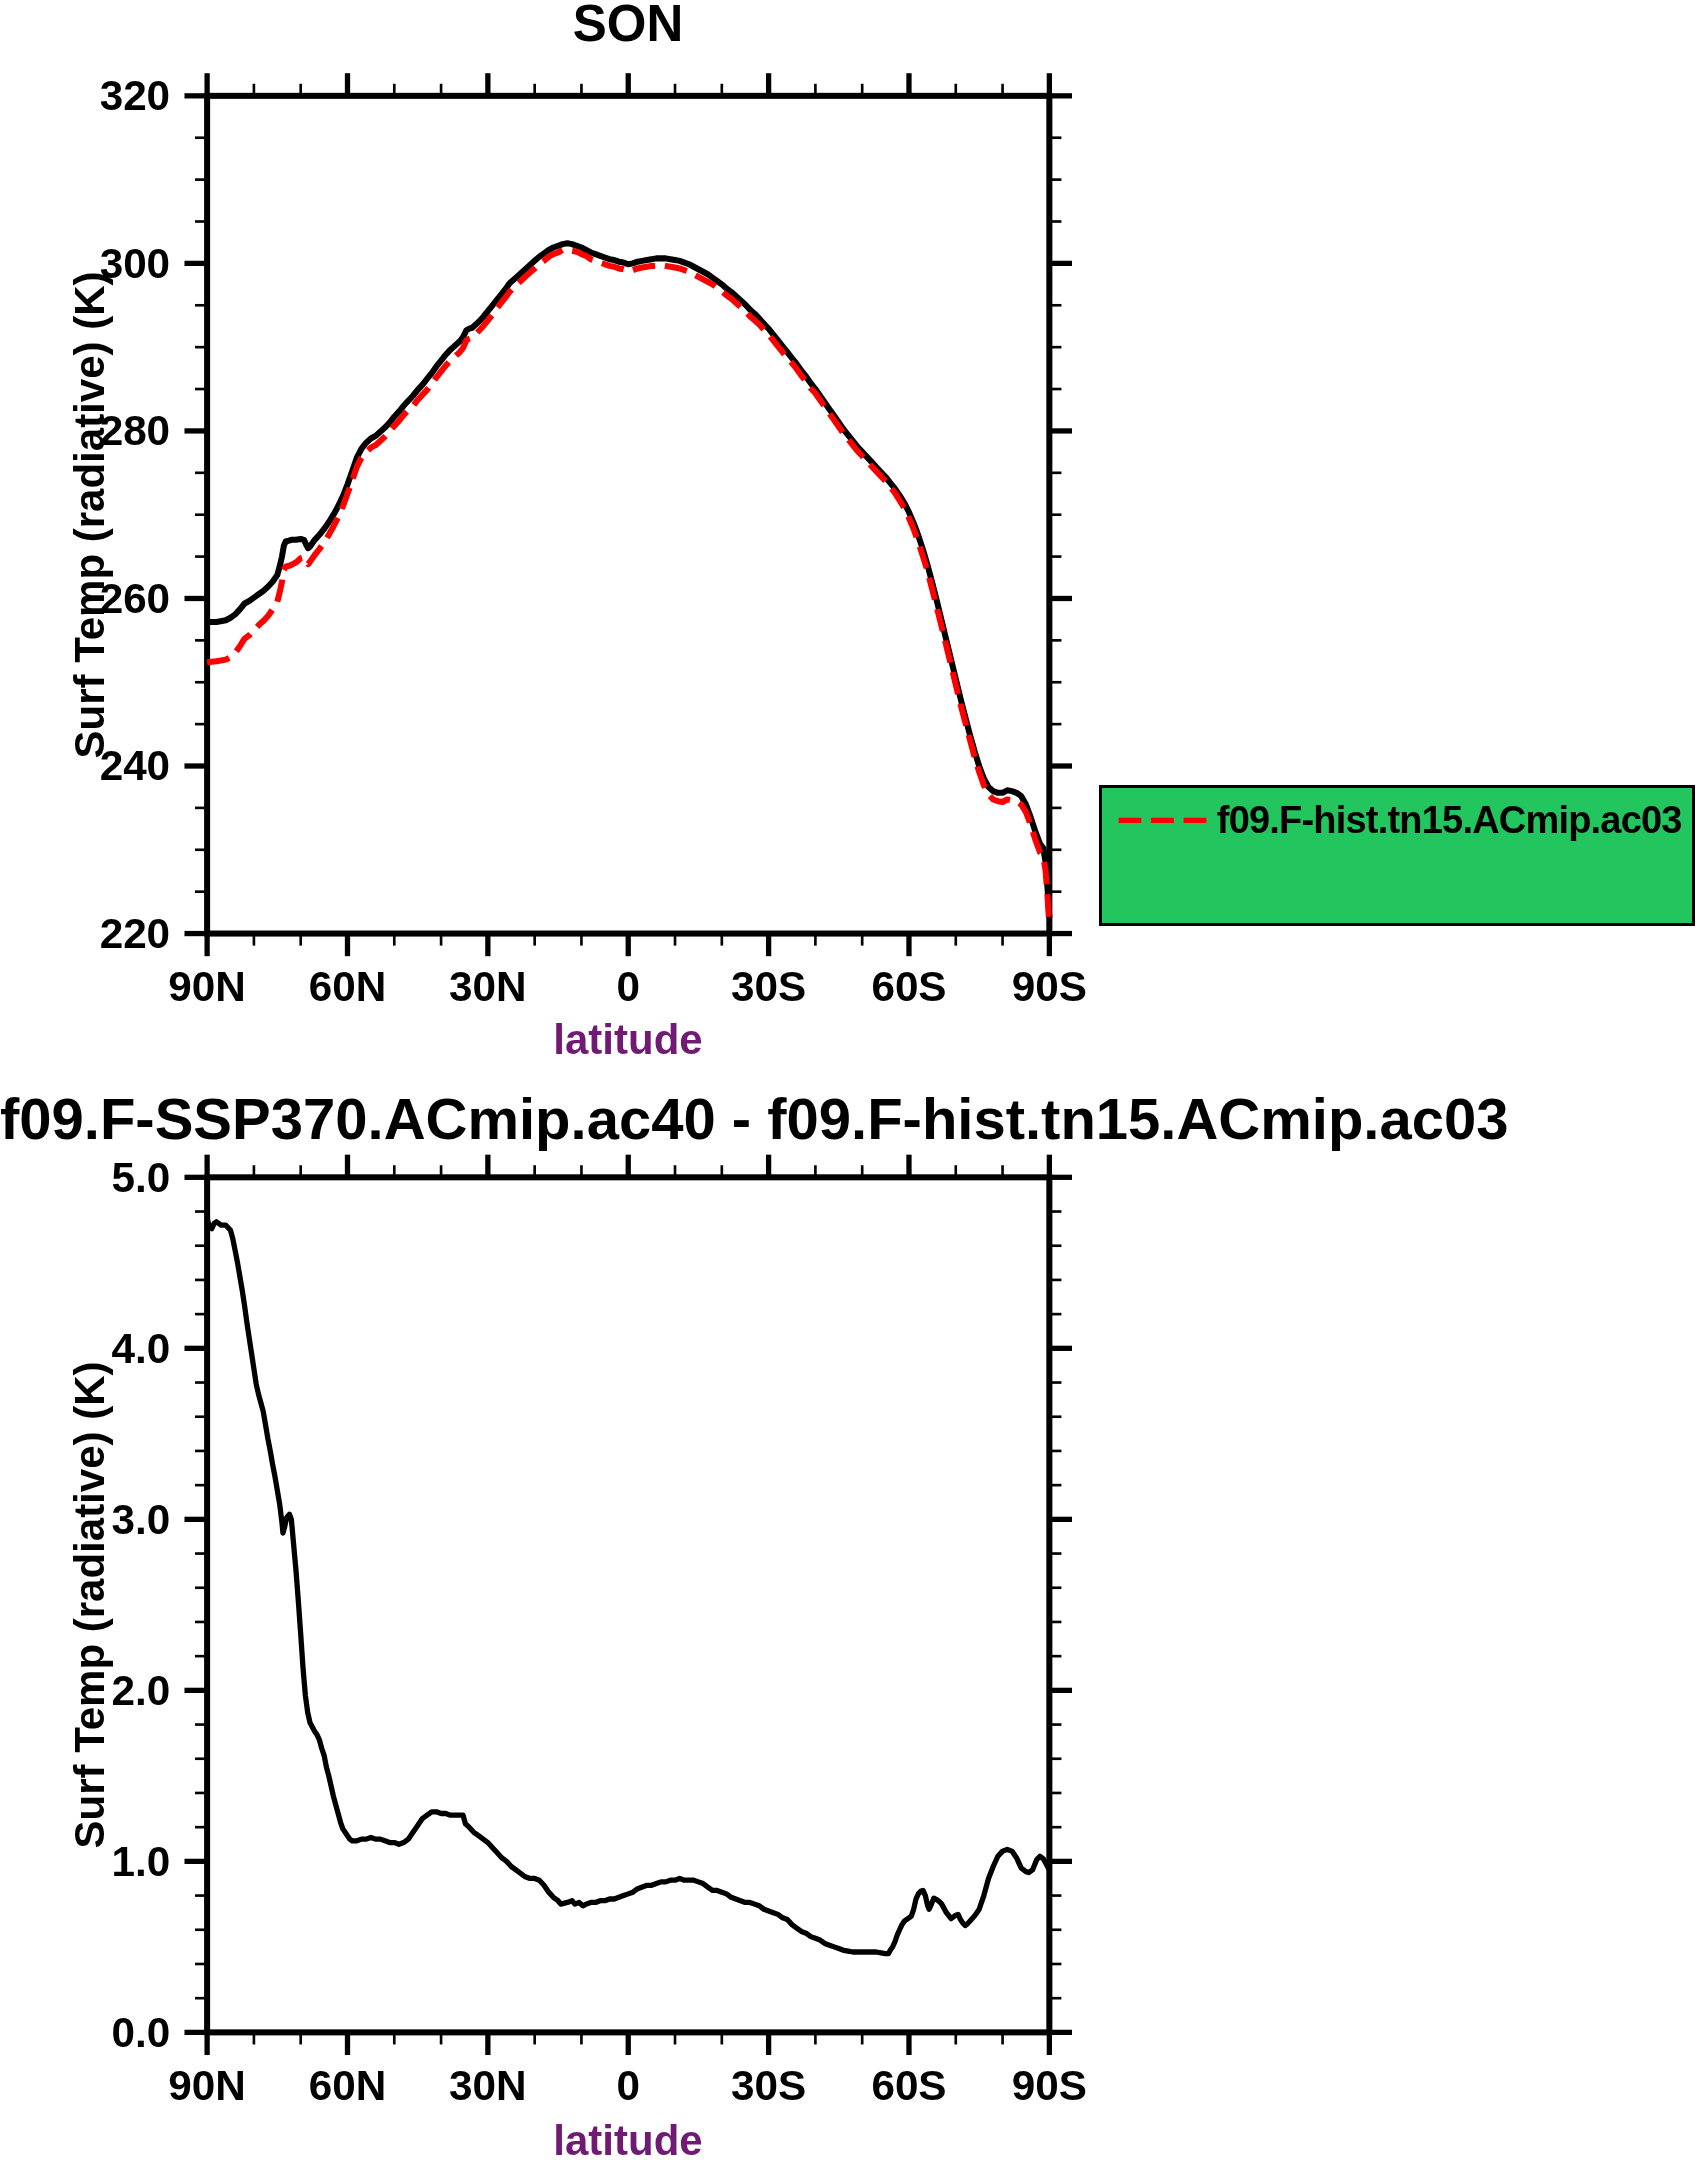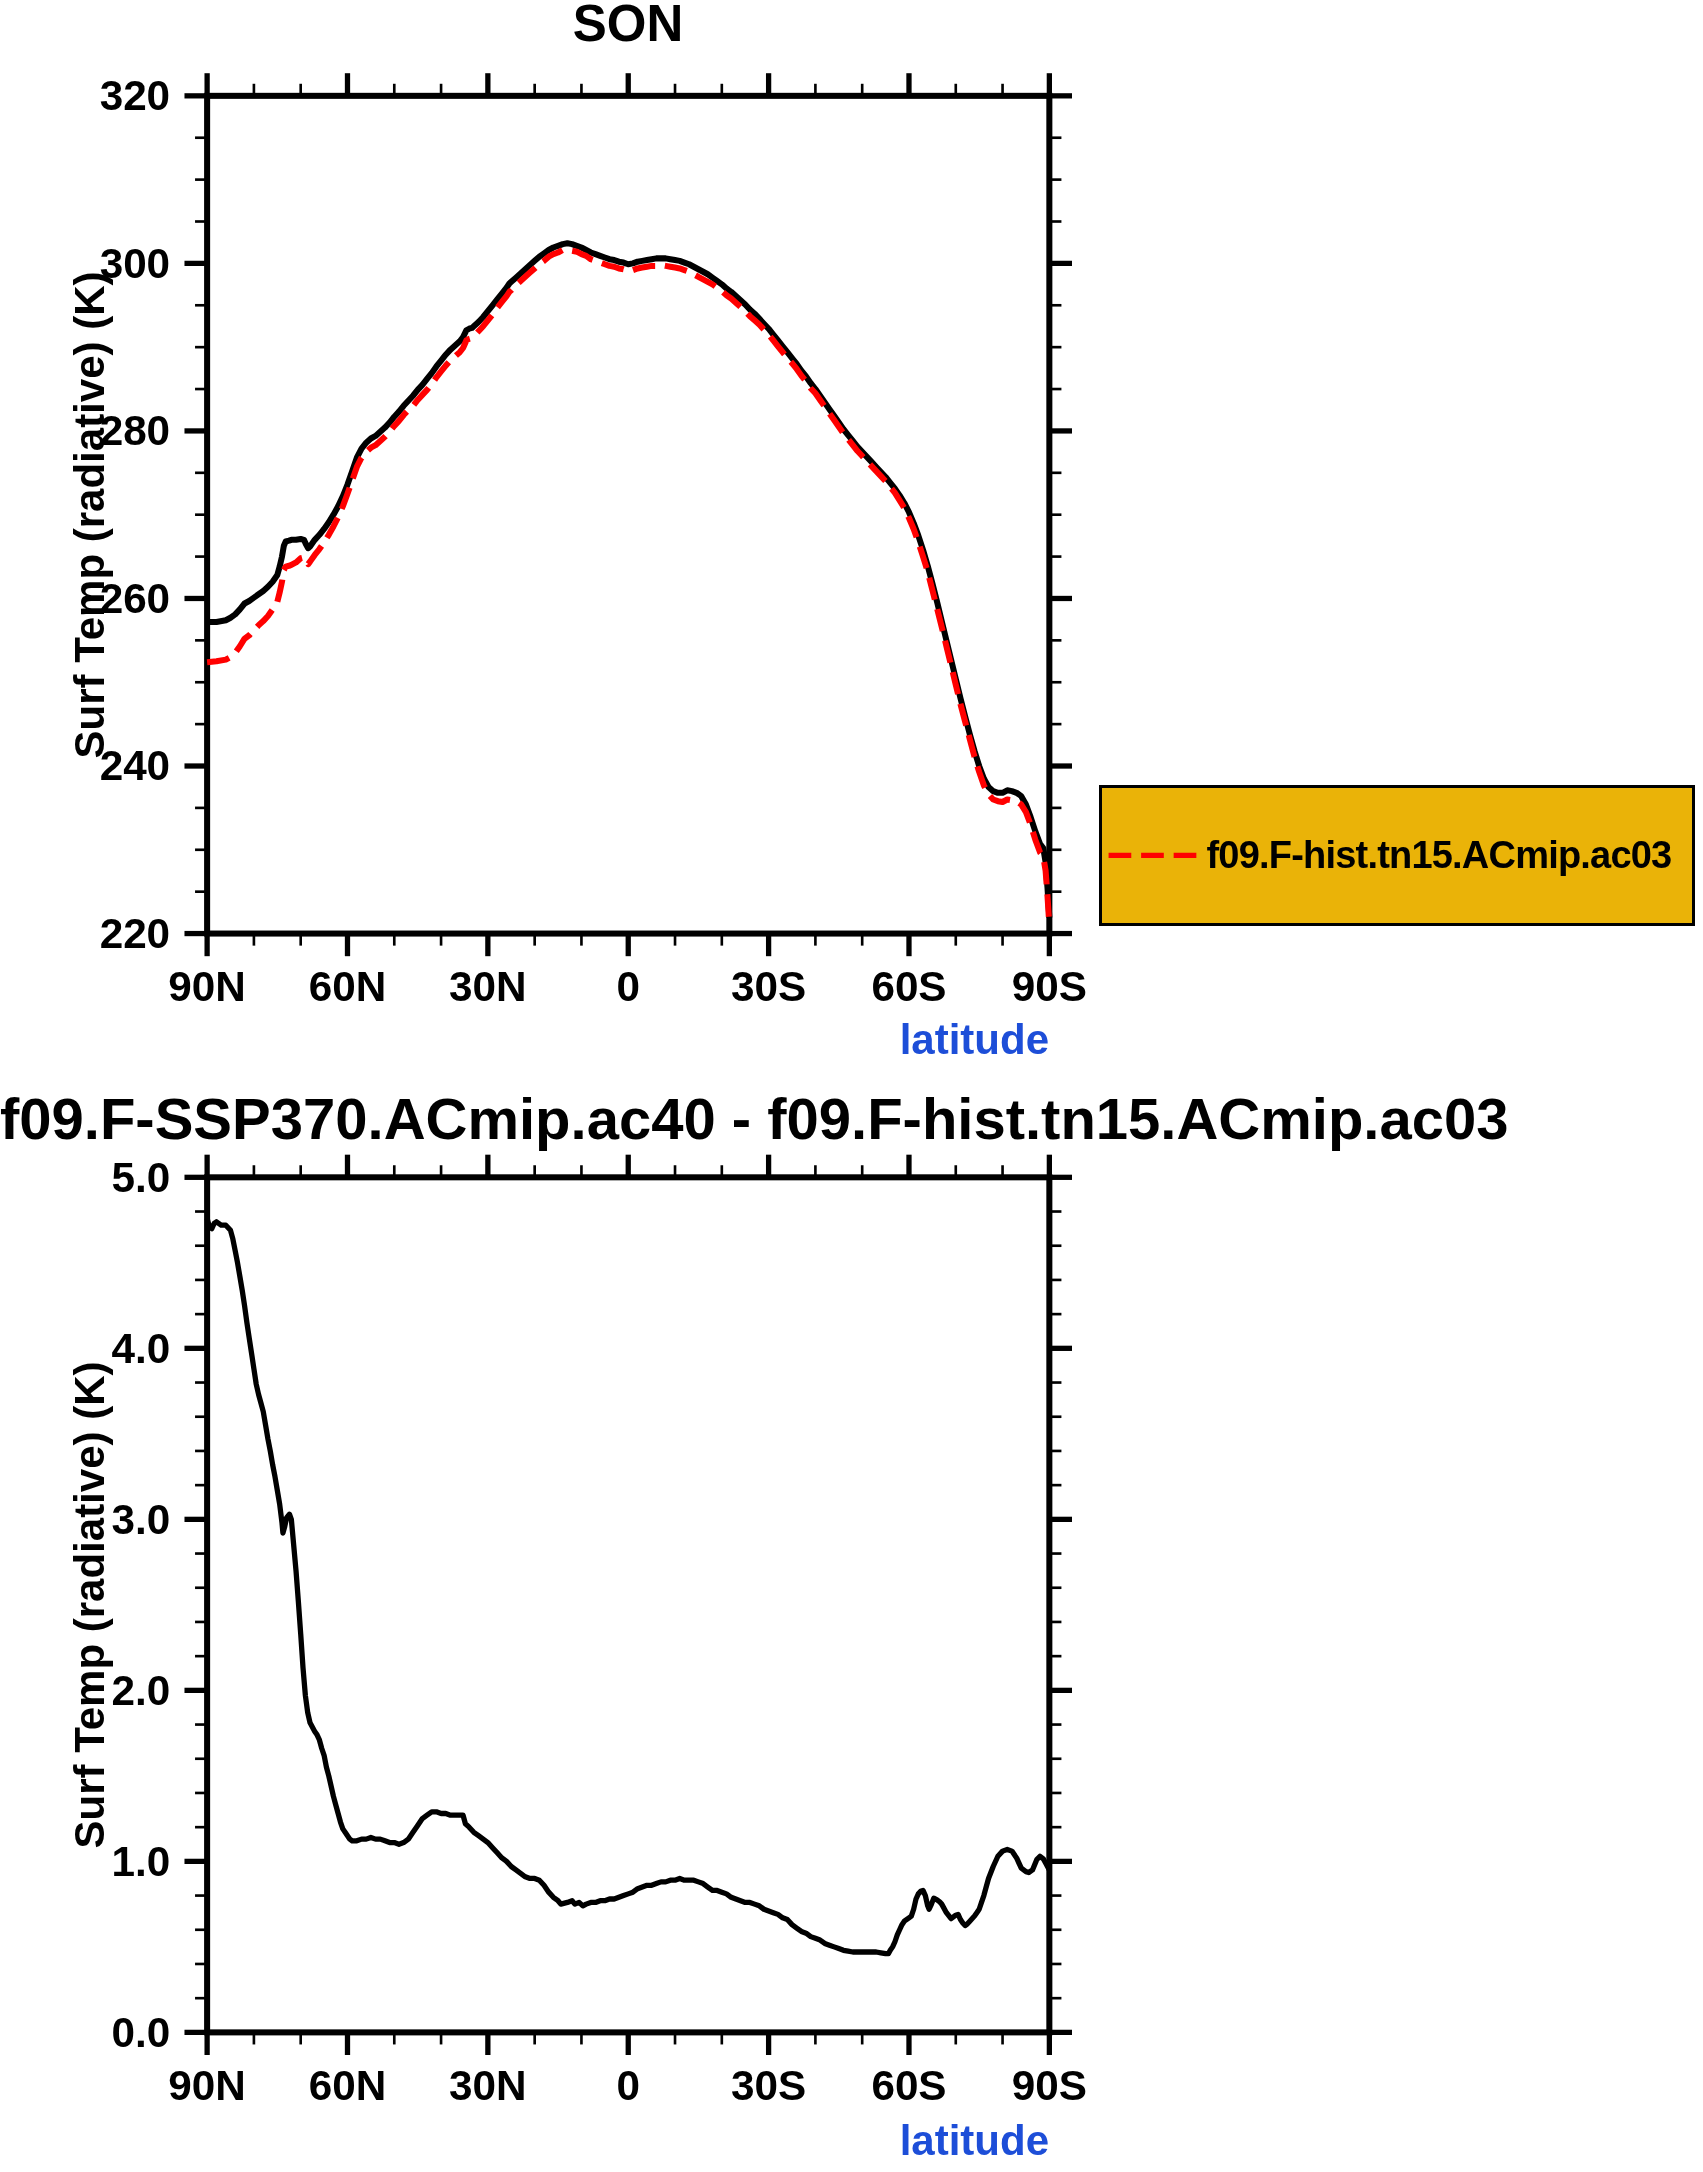--- a/index.html
+++ b/index.html
@@ -2,29 +2,29 @@
 <html style="font-size:12px"><head>
 <meta charset="utf-8">
 <style>
   html,body{margin:0;padding:0;background:#fff;}
   #page{position:relative;width:1704px;height:2172px;background:#ffffff;overflow:hidden;
         font-family:"Liberation Sans",sans-serif;}
   #plot-svg{position:absolute;left:0;top:0;}
   .title{position:absolute;font-weight:bold;color:#000;text-align:center;white-space:nowrap;}
   #top-title{left:207px;width:842px;top:-4.5px;font-size:51px;line-height:56px;}
   #bottom-title{left:0px;width:1150px;top:1093px;font-size:58px;line-height:51px;}
-  .xlab{position:absolute;font-weight:bold;color:#1d4ed8;text-align:right;font-size:42px;line-height:45px;}
+  .xlab{position:absolute;font-weight:bold;color:#701a75;text-align:center;font-size:42px;line-height:45px;}
   #top-xlab{left:207px;width:842px;top:1017px;}
   #bottom-xlab{left:207px;width:842px;top:2118px;}
   .ylab{position:absolute;font-weight:bold;color:#000;font-size:42px;white-space:nowrap;
         transform:rotate(-90deg) translateX(-50%);transform-origin:left top;}
   #top-ylab{left:66px;top:515px;}
   #bottom-ylab{left:66px;top:1605px;}
   #legend{position:absolute;left:1099px;top:785px;width:596px;height:141px;border:3px solid #000;
-          box-sizing:border-box;display:flex;flex-direction:column;justify-content:center;background:#eab308;}
+          box-sizing:border-box;display:flex;justify-content:center;background:#22c55e;}
   .legend-row{display:flex;align-items:center;height:65px;padding-left:4.5px;}
   .legend-row svg{flex:0 0 auto;}
   .legend-label{font-weight:bold;font-size:38px;color:#000;letter-spacing:-0.8px;white-space:nowrap;}
 </style>
 </head>
 <body>
 
 <div id="page">
   <svg id="plot-svg" width="1704" height="2172" viewBox="0 0 2257 2878">
       <line x1="274" y1="1237" x2="274" y2="1267" stroke="#000000" stroke-width="7"></line>

